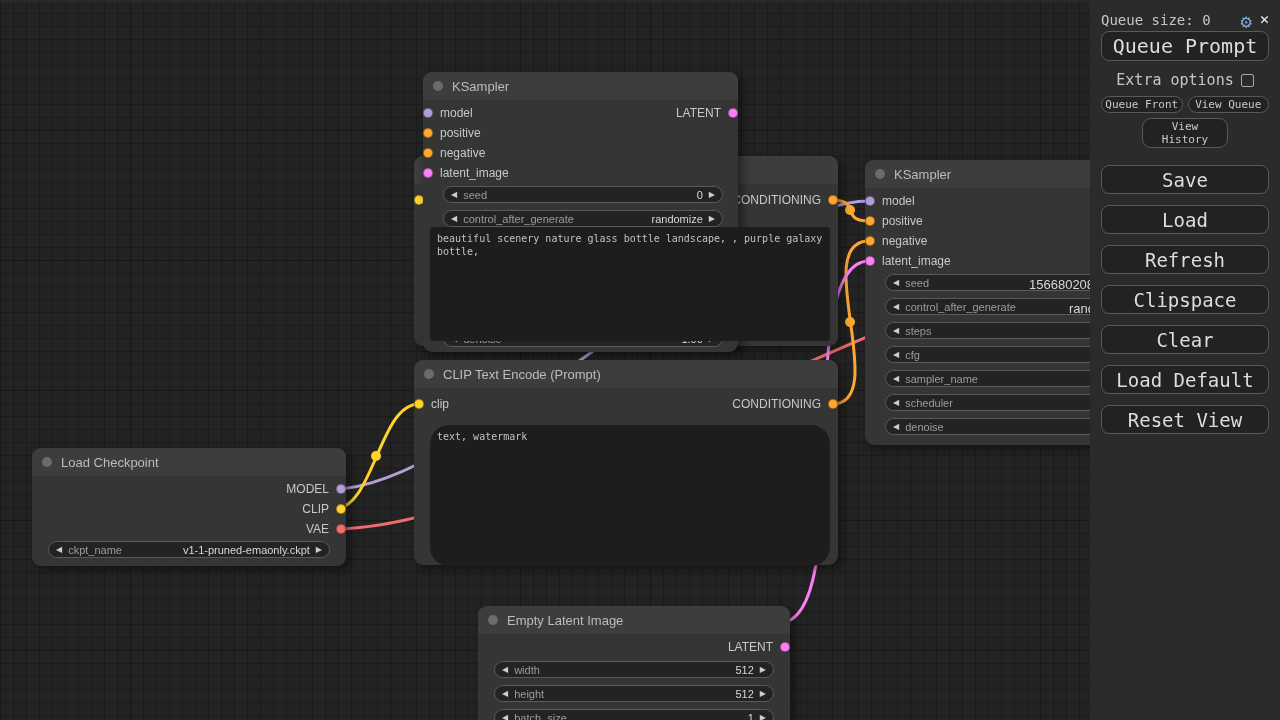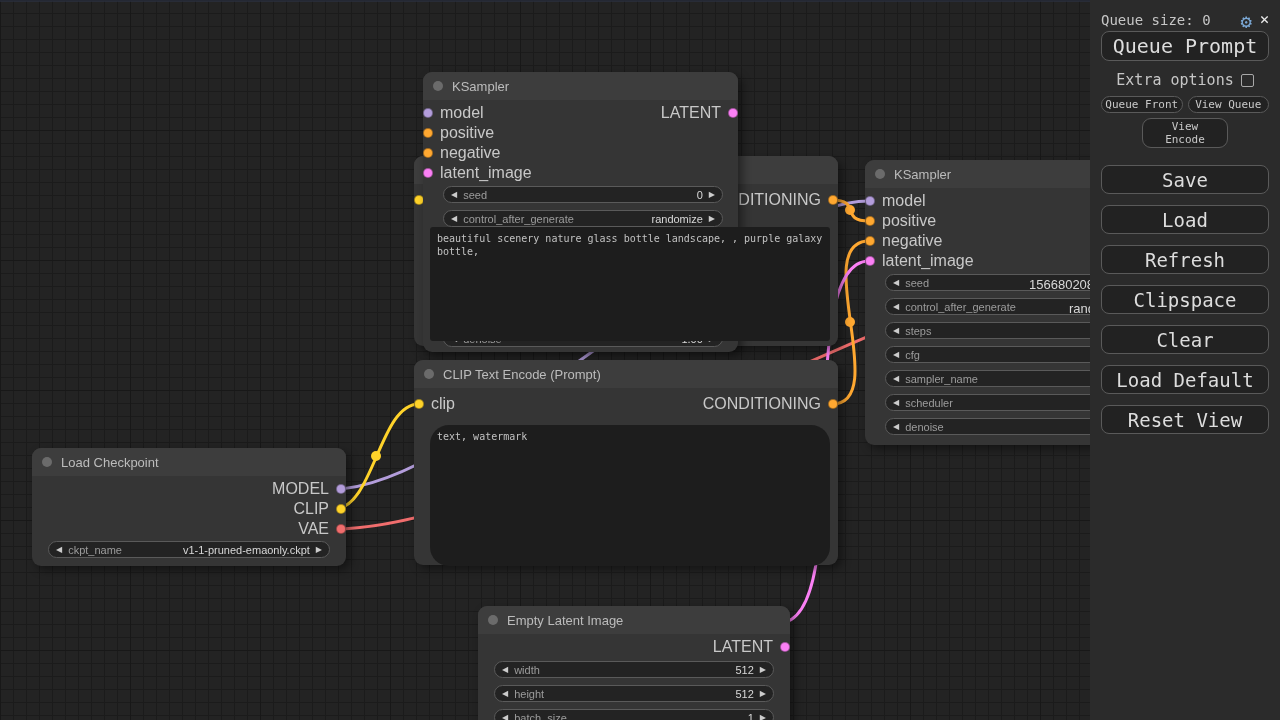--- a/index.html
+++ b/index.html
@@ -15,21 +15,21 @@
     background-size:130px 130px,130px 130px,13px 13px,13px 13px; }
   #topline { position:absolute; left:0; top:0; width:1090px; height:2px; background:#2b3142; opacity:.65; z-index:60; }
   svg#wires { position:absolute; left:0; top:0; z-index:1; }
   .node { position:absolute; background:#353535; border-radius:9px;
           box-shadow:4px 4px 10px rgba(0,0,0,.45); z-index:10; }
   .ntitle { position:absolute; top:0; left:0; right:0; height:28px; background:#3d3d3d;
             border-radius:9px 9px 0 0; display:flex; align-items:center; padding:0 10px;
             gap:9px; font-size:13px; color:#bcbcbc; }
   .tdot { width:10px; height:10px; border-radius:50%; background:#6b6b6b; flex:none; }
   .port { position:absolute; display:flex; align-items:center; gap:7px; height:20px;
-          font-size:16px; color:#c8c8c8; }
+          font-size:12px; color:#c8c8c8; }
   .port.in  { left:0; }
   .port.out { right:0; flex-direction:row-reverse; }
   .dot { width:10px; height:10px; border-radius:50%; flex:none; border:1px solid rgba(0,0,0,.35); }
   .pill { position:absolute; height:17px; background:#232323; border:1px solid #5a5a5a;
           border-radius:9px; display:flex; align-items:center; padding:0 7px; gap:6px;
           font-size:11px; }
   .arr { color:#cccccc; font-size:8px; flex:none; }
   .wl  { color:#9c9c9c; white-space:nowrap; }
   .wv  { margin-left:auto; color:#d8d8d8; white-space:nowrap; }
   .wv-abs { position:absolute; color:#d8d8d8; font-size:13px; top:2px; white-space:nowrap; }
@@ -298,21 +298,21 @@
   <div class="btn btn-queue">Queue Prompt</div>
   <div class="extra">
     <span>Extra options</span>
     <span class="chk"></span>
   </div>
   <div class="smallrow">
     <div class="btn btn-sm">Queue Front</div>
     <div class="btn btn-sm">View Queue</div>
   </div>
   <div class="btn btn-vh">View
-Encode</div>
+History</div>
   <div class="btn btn-big first">Save</div>
   <div class="btn btn-big">Load</div>
   <div class="btn btn-big">Refresh</div>
   <div class="btn btn-big">Clipspace</div>
   <div class="btn btn-big">Clear</div>
   <div class="btn btn-big">Load Default</div>
   <div class="btn btn-big">Reset View</div>
 </div>
 
 </body></html>

